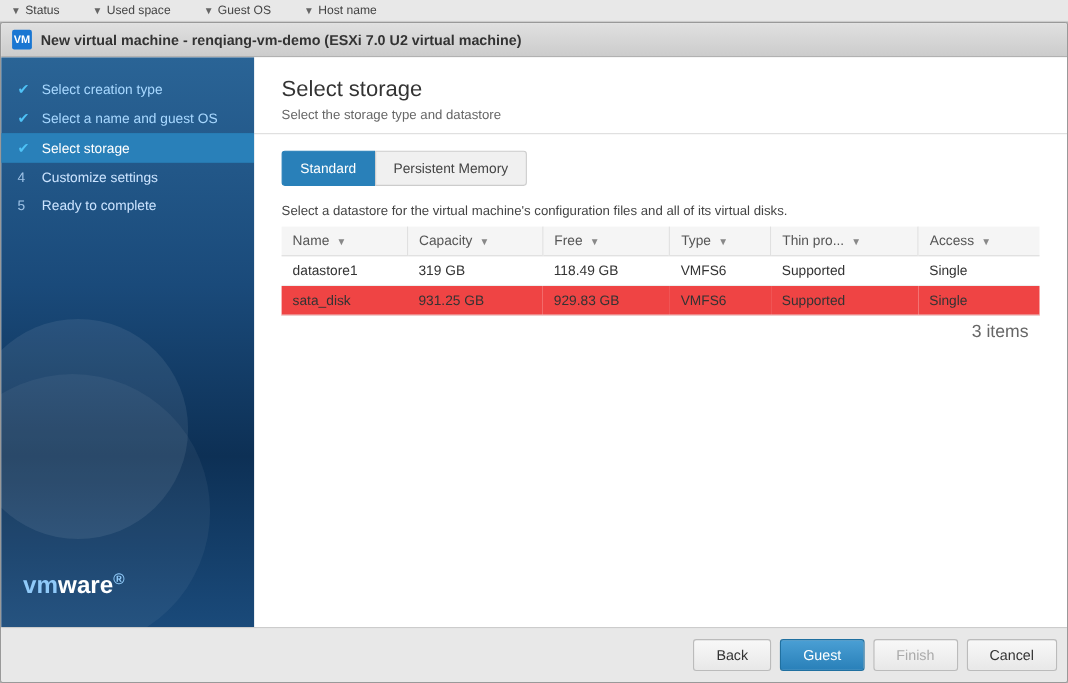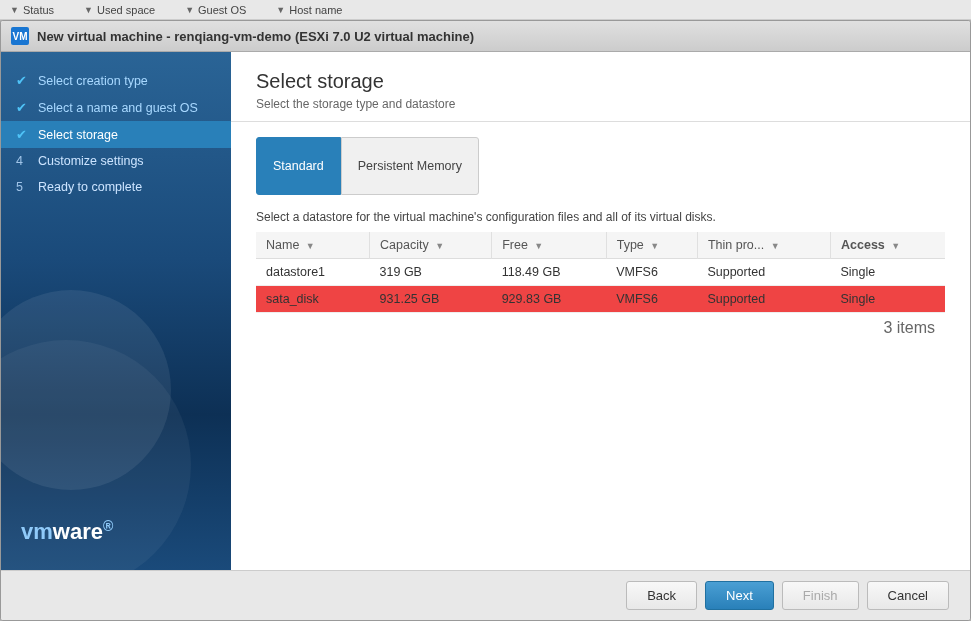--- a/index.html
+++ b/index.html
@@ -184,21 +184,21 @@
     }
 
     
     .tab-bar {
       display: flex;
       gap: 0;
       margin-bottom: 15px;
     }
 
     .tab {
-      padding: 21px 16px;
+      padding: 8px 16px;
       border: 1px solid #ccc;
       background: #f0f0f0;
       cursor: pointer;
       font-size: 12.5px;
       color: #444;
     }
 
     .tab.active {
       background: #2980b9;
       color: white;
@@ -237,21 +237,21 @@
       padding: 6px 10px;
       text-align: left;
       color: #555;
       font-weight: normal;
       border-right: 1px solid #e0e0e0;
       white-space: nowrap;
       cursor: pointer;
       margin-top: 47px;
     }
 
-    .data-table th:last-child { border-right: none; font-weight: bold; }
+    .data-table th:last-child { border-right: none; }
 
     .data-table th .sort-arrow {
       font-size: 9px;
       color: #888;
       margin-left: 3px;
     }
 
     .data-table tbody tr {
       border-bottom: 1px solid #eee;
     }
@@ -269,21 +269,21 @@
       text-align: right;
       font-size: 16px;
       color: #666;
       padding: 6px 10px;
     }
 
     
     .footer {
       background: #e8e8e8;
       border-top: 1px solid #ccc;
-      padding: 10px 21px;
+      padding: 10px 9px;
       display: flex;
       justify-content: flex-end;
       gap: 8px;
     }
 
     .btn {
       padding: 6px 20px;
       border: 1px solid #bbb;
       border-radius: 3px;
       cursor: pointer;
@@ -426,17 +426,17 @@
               </tr>
             </tbody>
         </table>
         <div class="items-count">3 items</div>
       </div>
     </div>
   </div>
 
   <div class="footer">
     <button class="btn">Back</button>
-    <button class="btn primary">Next</button>
+    <button class="btn primary">Guest</button>
     <button class="btn" disabled="">Finish</button>
     <button class="btn">Cancel</button>
   </div>
 </div>
 
 </body></html>

